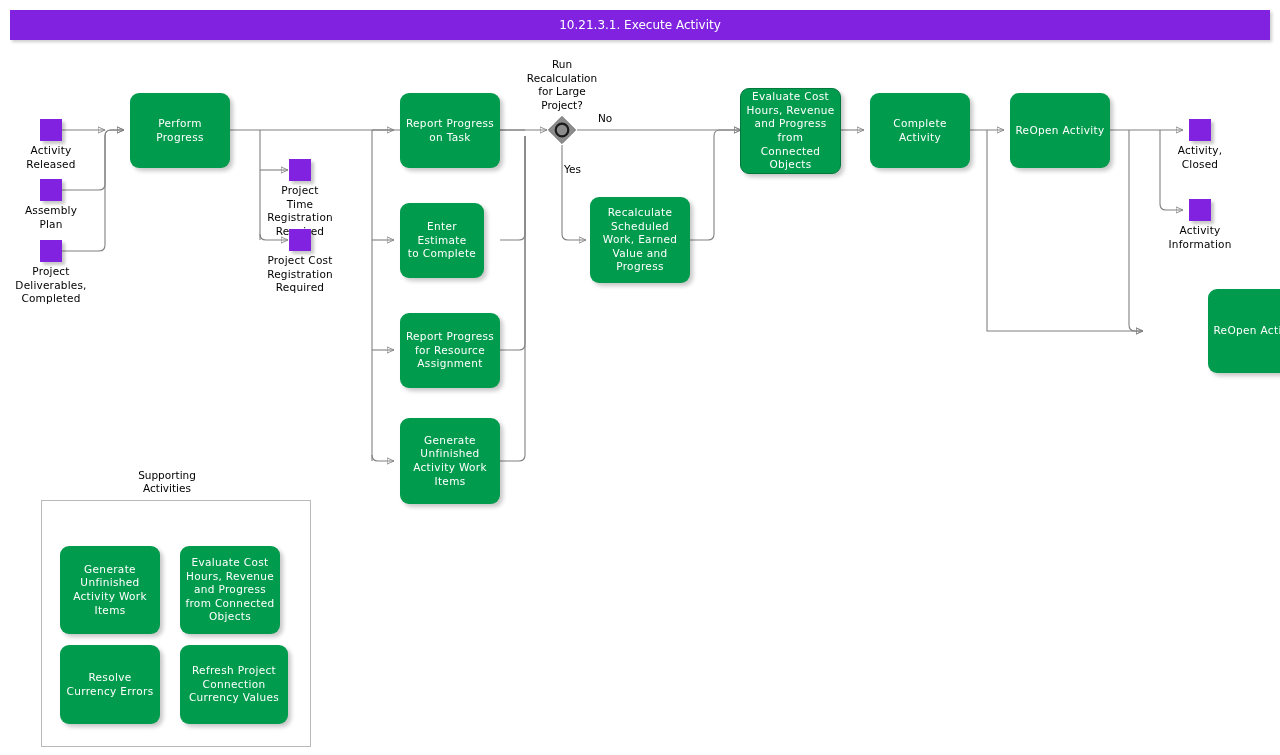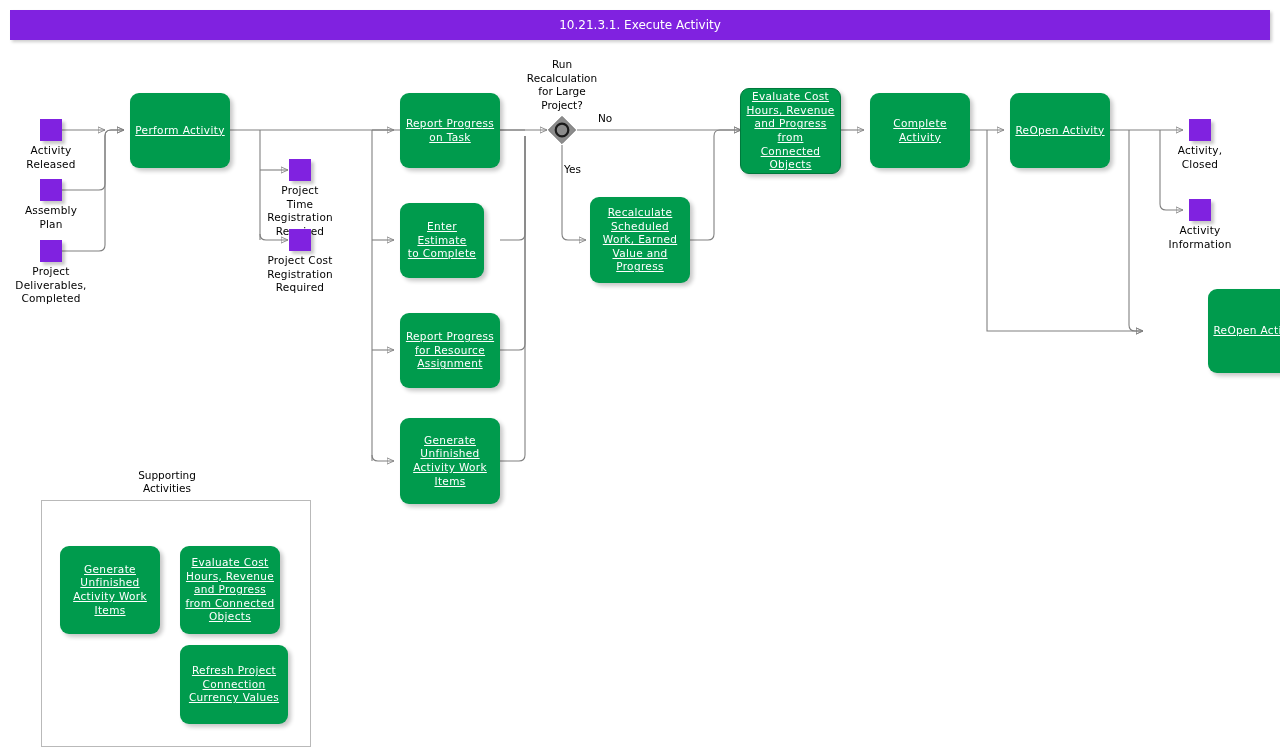--- a/index.html
+++ b/index.html
@@ -25,21 +25,20 @@
   svg#wires path,svg#wires line{fill:none;stroke:#808080;stroke-width:1.1px;}
 
   
   .task{
     position:absolute;background:#009b4d;border-radius:9px;
     color:#ffffff;font-size:10.5px;line-height:13.6px;text-align:center;
     display:flex;align-items:center;justify-content:center;
     box-sizing:border-box;padding:15px 5px;
     box-shadow:3px 3px 4px rgba(0,0,0,.22);
     letter-spacing:.35px;
-    text-decoration:underline;
   }
   .task.thick{border:1.6px solid #00793c;}
   .task span{display:block;width:100%;}
 
   
   .dataobj{position:absolute;}
   .dataobj .sq{
     width:22px;height:22px;background:#8022e0;
     box-shadow:3px 3px 3px rgba(0,0,0,.22);
   }
@@ -151,21 +150,21 @@
     <div class="sq"></div>
     <div class="lbl">Activity,<br>Closed</div>
   </div>
 
   <div class="dataobj" style="left:1189px;top:199px;">
     <div class="sq"></div>
     <div class="lbl">Activity<br>Information</div>
   </div>
 
   <div class="task" style="left:130px;top:93px;width:100px;height:75px;">
-    <span>Perform Activity</span>
+    <span>Perform Progress</span>
   </div>
 
   <div class="task" style="left:400px;top:93px;width:100px;height:75px;">
     <span>Report Progress<br>on Task</span>
   </div>
 
   <div class="task" style="left:400px;top:203px;width:84px;height:75px;">
     <span>Enter Estimate<br>to Complete</span>
   </div>
 
@@ -214,18 +213,21 @@
   <div class="group-box" style="left:41px;top:500px;width:268px;height:245px;"></div>
 
   <div class="task" style="left:60px;top:546px;width:100px;height:88px;">
     <span>Generate<br>Unfinished<br>Activity Work<br>Items</span>
   </div>
 
   <div class="task" style="left:180px;top:546px;width:100px;height:88px;">
     <span>Evaluate Cost<br>Hours, Revenue<br>and Progress<br>from Connected<br>Objects</span>
   </div>
 
+  <div class="task" style="left:60px;top:645px;width:100px;height:79px;">
+    <span>Resolve<br>Currency Errors</span>
+  </div>
 
   <div class="task" style="left:180px;top:645px;width:108px;height:79px;">
     <span>Refresh Project<br>Connection<br>Currency Values</span>
   </div>
 
 </div>
 
 </body></html>

